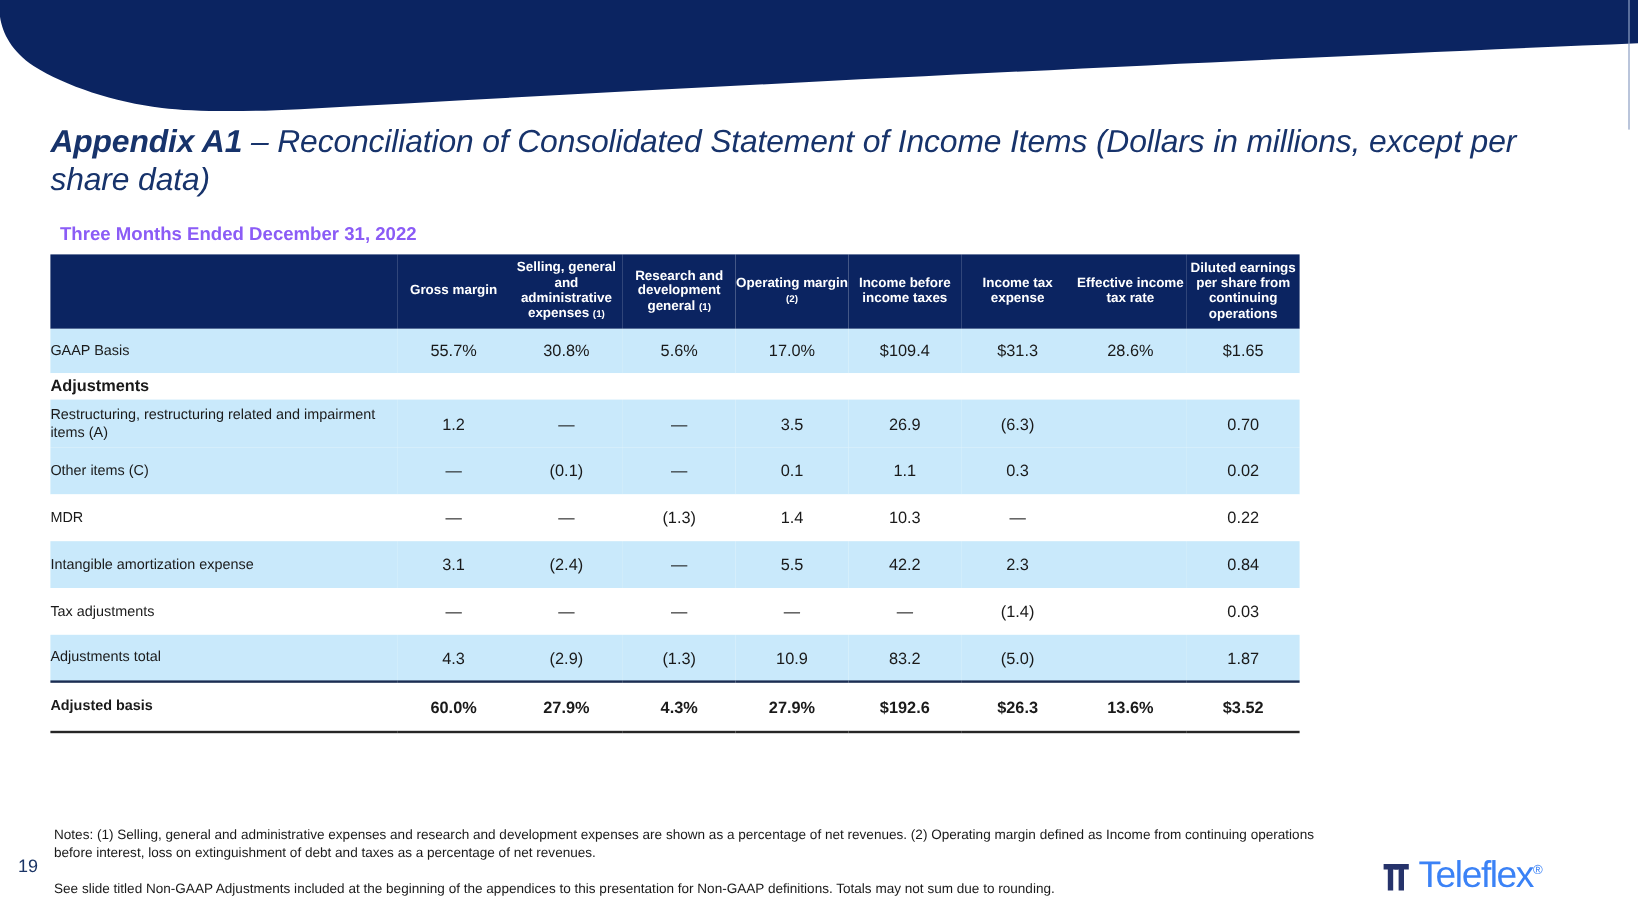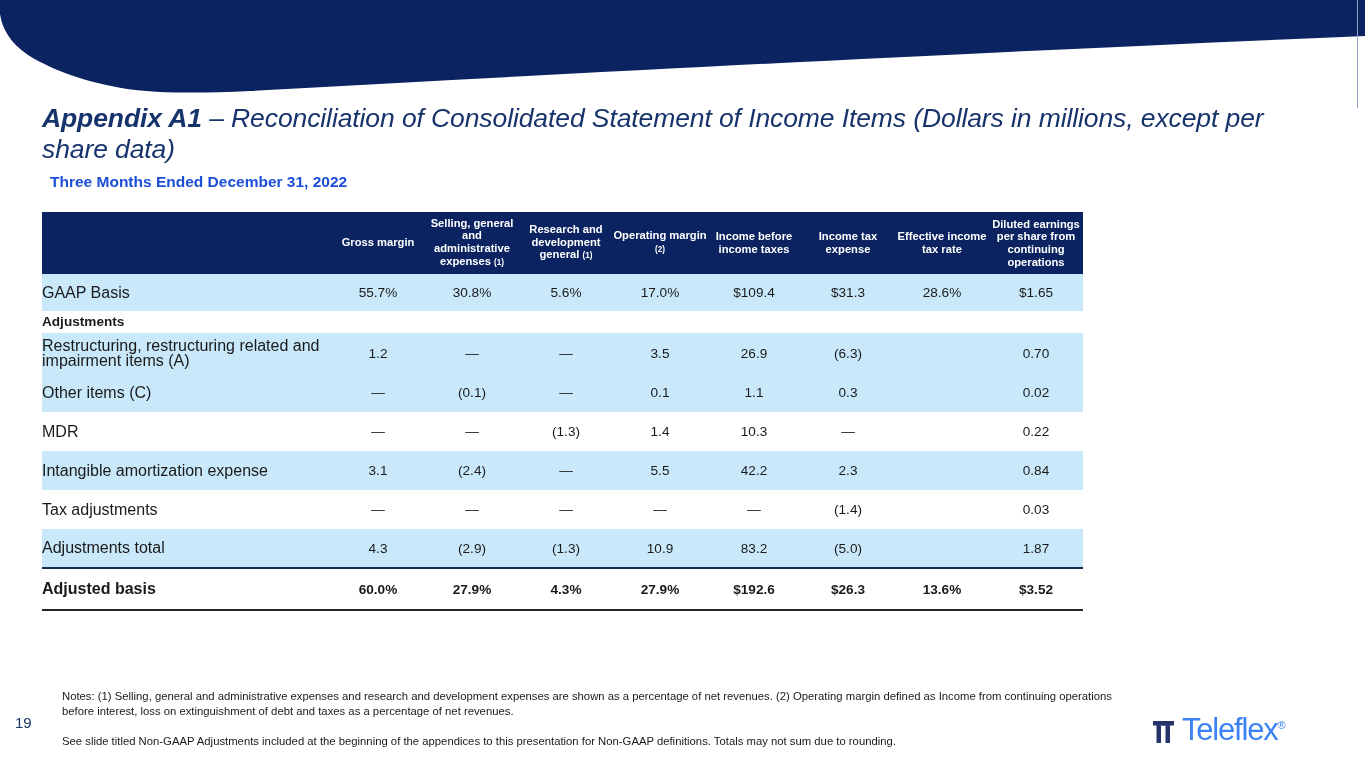--- a/index.html
+++ b/index.html
@@ -48,25 +48,25 @@
     letter-spacing: -0.1px;
   }
   #slide-title .bold-part {
     font-weight: bold;
     font-style: italic;
   }
 
   
   #period-heading {
     position: absolute;
-    top: 173px;
+    top: 187px;
     left: 50px;
     font-size: 15.5px;
     font-weight: bold;
-    color: #1d4ed8;
+    color: #8b5cf6;
   }
 
   
   #recon-table {
     position: absolute;
     top: 212px;
     left: 42px;
     width: 1041px;
     border-collapse: collapse;
     table-layout: fixed;
@@ -94,21 +94,21 @@
   thead th .fn {
     font-size: 8.2px;
     font-weight: bold;
     vertical-align: baseline;
   }
 
   tbody tr.shaded td { background: #c9e9fb; }
   tbody tr.plain td  { background: #ffffff; }
 
   td.lbl {
-    font-size: 16px;
+    font-size: 12px;
     color: #1a1a1a;
     padding-left: 8px;
     line-height: 15.5px;
   }
   td.lbl.indent { padding-left: 18px; margin-top: 45px; }
   td.num {
     font-size: 13.6px;
     color: #1a1a1a;
     text-align: center;
   }
@@ -128,21 +128,21 @@
     background: #ffffff;
     border-top: 2.5px solid #1b2d52;
     border-bottom: 2.5px solid #262626;
   }
   tr.r-adj-basis td.lbl { font-weight: bold; padding-left: 8px; }
   tr.r-adj-basis td.num { font-weight: bold; }
 
   
   .note {
     position: absolute;
-    left: 62px;
+    left: 45px;
     font-size: 11.3px;
     line-height: 15px;
     color: #1a1a1a;
     width: 1078px;
   }
   #note-1 { top: 689px; }
   #note-2 { top: 734px; }
 
   
   #page-number {

